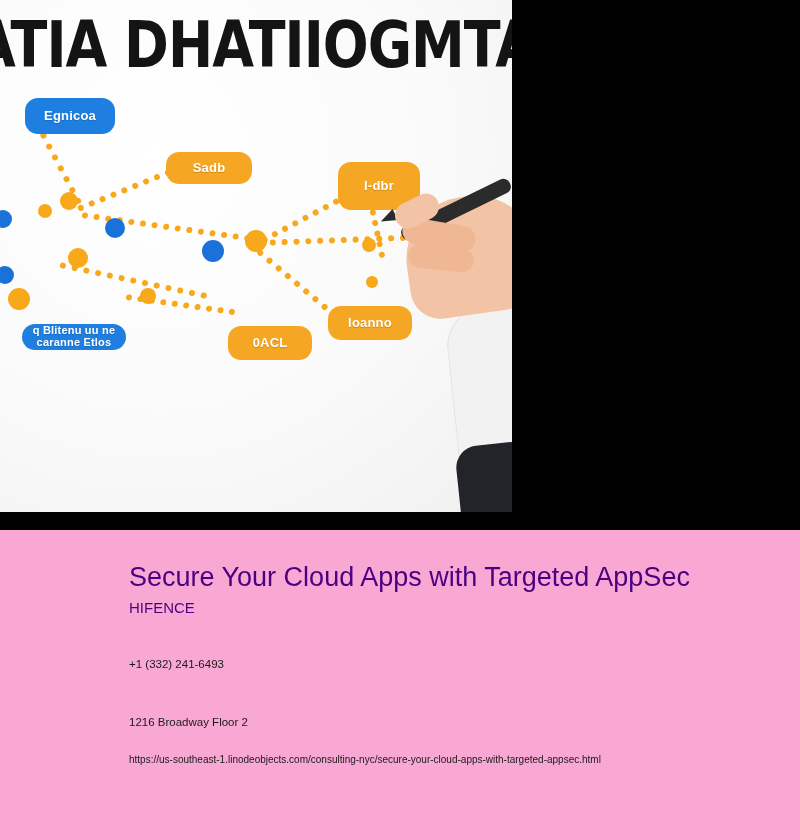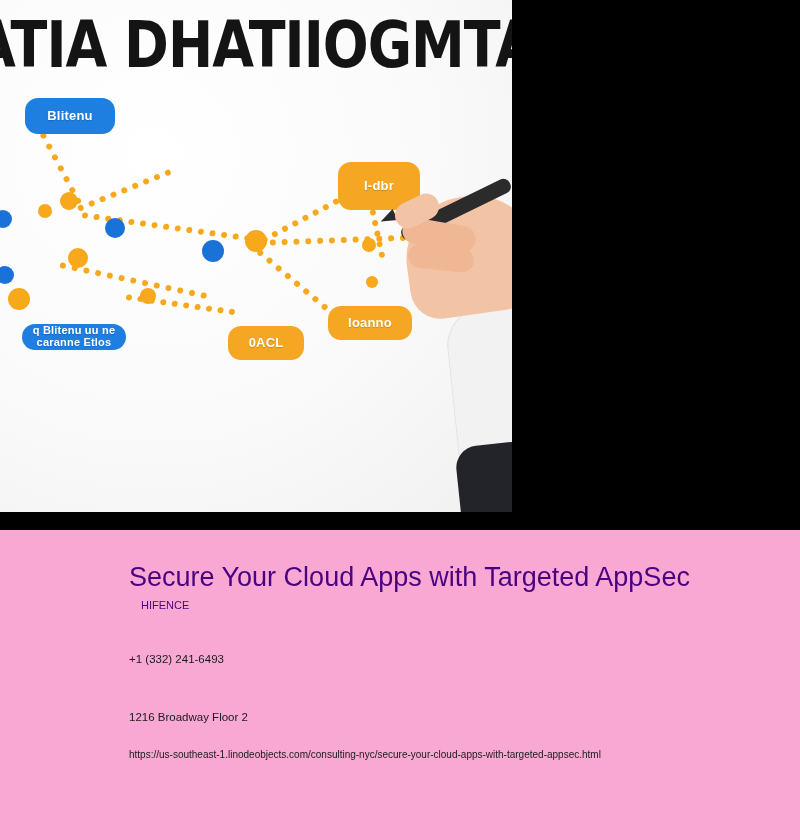--- a/index.html
+++ b/index.html
@@ -174,23 +174,23 @@
   }
   .headline {
     font-size: 27px;
     line-height: 1.13;
     font-weight: 400;
     color: #4b0082;
     margin: 0 0 6px 0;
     max-width: 575px;
   }
   .brand {
-    font-size: 11px;
+    font-size: 15px;
     color: #4b0082;
-    margin: 0 0 30px 12px;
+    margin: 0 0 30px 0;
     font-weight: 400;
   }
   .contact-line {
     font-size: 11.5px;
     color: #1a1a1a;
     line-height: 1.72;
     margin-top: 39px;
   }
   .url {
     margin-top: 21px;
@@ -225,23 +225,24 @@
     <div class="dot blue" style="left:-6px;  top:210px; width:18px; height:18px;"></div>
     <div class="dot orange" style="left:60px;  top:192px; width:18px; height:18px;"></div>
     <div class="dot orange" style="left:38px;  top:204px; width:14px; height:14px;"></div>
     <div class="dot orange" style="left:245px; top:230px; width:22px; height:22px;"></div>
     <div class="dot orange" style="left:68px;  top:248px; width:20px; height:20px;"></div>
     <div class="dot orange" style="left:140px; top:288px; width:16px; height:16px;"></div>
     <div class="dot orange" style="left:362px; top:238px; width:14px; height:14px;"></div>
     <div class="dot orange" style="left:366px; top:276px; width:12px; height:12px;"></div>
     <div class="dot orange" style="left:8px;   top:288px; width:22px; height:22px;"></div>
 
-    <div class="node blue" style="left:25px;  top:98px;  width:90px;  height:36px;">Blitenu</div>
+    <div class="node blue" style="left:25px;  top:98px;  width:90px;  height:36px;">Egnicoa</div>
+    <div class="node orange" style="left:166px; top:152px; width:86px;  height:32px;">Sadb</div>
     <div class="node orange" style="left:338px; top:162px; width:82px;  height:48px;">I-dbr</div>
-    <div class="node orange" style="left:228px; top:326px; width:76px;  height:34px;">0ACL</div>
+    <div class="node orange" style="left:228px; top:326px; width:84px;  height:34px;">0ACL</div>
     <div class="node orange" style="left:328px; top:306px; width:84px;  height:34px;">loanno</div>
     <div class="node blue" style="left:22px;  top:324px; width:104px; height:26px; font-size:11px; white-space:pre-line;">q Blitenu uu ne
 caranne  Etlos</div>
 
     <div class="hand">
       <div class="sleeve"></div>
       <div class="cuff"></div>
       <div class="palm"></div>
       <div class="pen"></div>
       <div class="pen-tip"></div>

